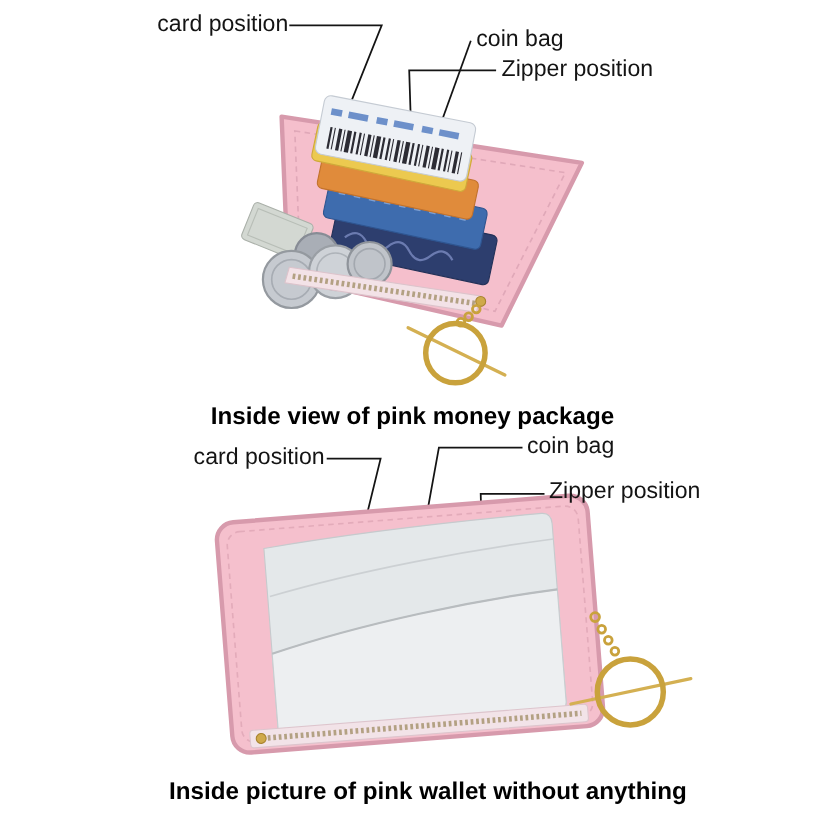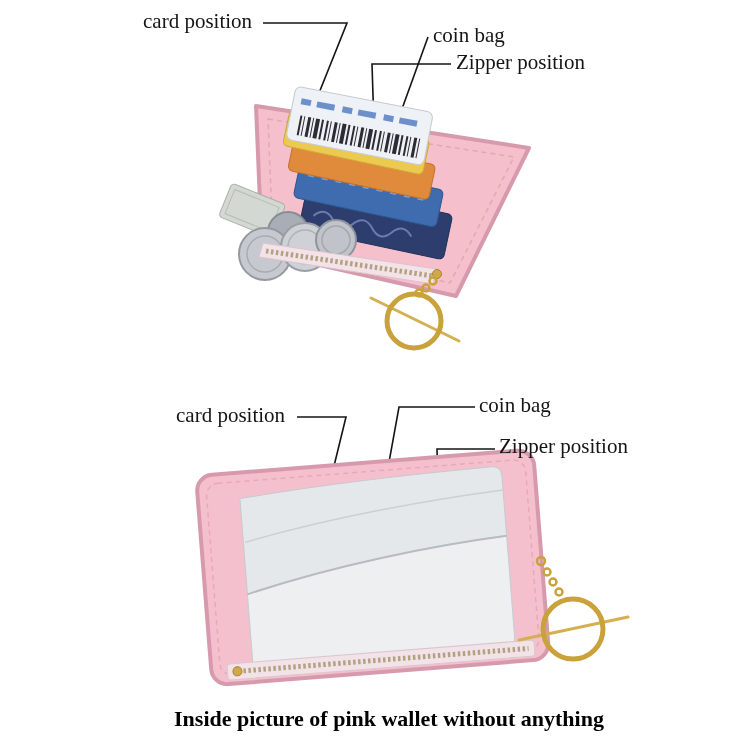--- a/index.html
+++ b/index.html
@@ -1,17 +1,17 @@
 <!DOCTYPE html>
 <html><head>
 <meta charset="utf-8">
 <style>
   html,body{margin:0;padding:0;background:#fff;}
   .page{position:relative;width:750px;height:743px;background:#ffffff;overflow:hidden;
-        font-family:Liberation Serif, serif;}
+        font-family:Liberation Sans, sans-serif;}
   .page svg{position:absolute;left:0;top:0;}
   .label{position:absolute;font-size:21px;color:#141414;white-space:nowrap;line-height:1.1;}
   .caption{position:absolute;left:0;width:750px;text-align:center;font-weight:bold;
            font-size:22px;color:#000;}
 </style>
 </head>
 <body>
 
 <div class="page">
 
@@ -104,19 +104,20 @@
       <circle cx="559" cy="592" r="3.5" stroke="#c9a23c" stroke-width="2.5"></circle>
       <line x1="519" y1="640" x2="628" y2="617" stroke="#d4b052" stroke-width="3" stroke-linecap="round"></line>
       <circle cx="573" cy="629" r="30" stroke="#c9a23c" stroke-width="5"></circle>
     </g>
   </svg>
 
   <div class="label" style="left:143px;top:10px;">card position</div>
   <div class="label" style="left:433px;top:24px;">coin bag</div>
   <div class="label" style="left:456px;top:51px;">Zipper position</div>
 
+  <div class="caption" style="top:365px;">Inside view of pink money package</div>
 
   <div class="label" style="left:176px;top:404px;">card position</div>
   <div class="label" style="left:479px;top:394px;">coin bag</div>
   <div class="label" style="left:499px;top:435px;">Zipper position</div>
 
   <div class="caption" style="top:706px;margin-left:14px;">Inside picture of pink wallet without anything</div>
 </div>
 
 </body></html>

